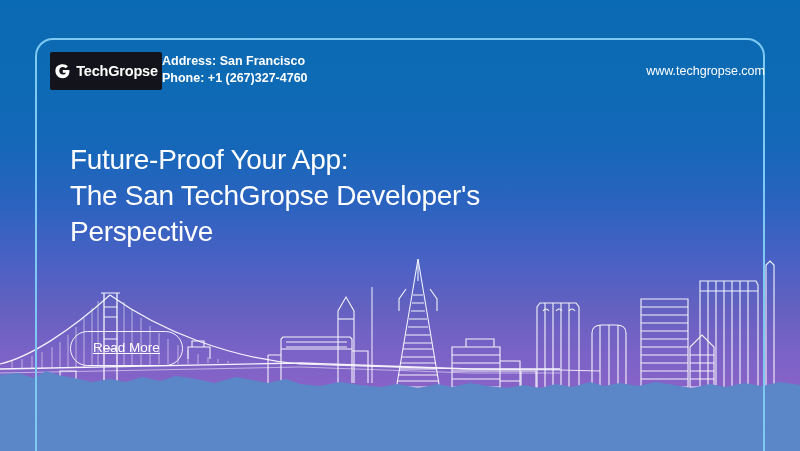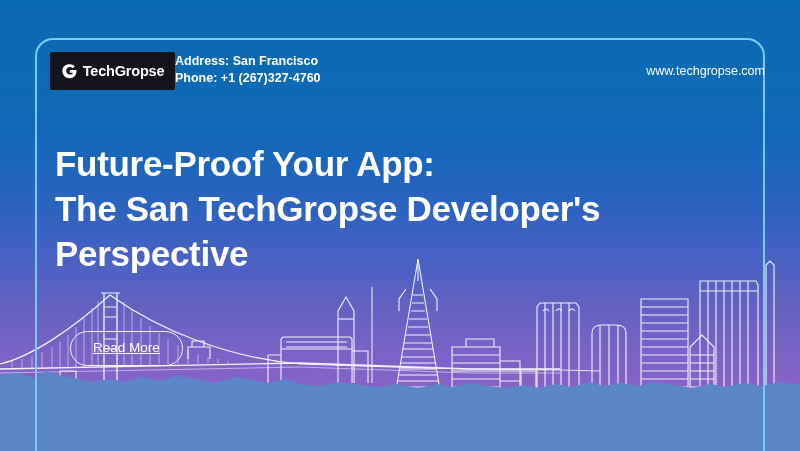--- a/index.html
+++ b/index.html
@@ -55,21 +55,21 @@
   .header {
     position: absolute;
     left: 50px;
     top: 52px;
     width: 715px;
     height: 44px;
     display: flex;
     align-items: flex-start;
   }
   .logo-box {
-    width: 125px;
+    width: 112px;
     height: 38px;
     background: #13131c;
     border-radius: 2px;
     display: flex;
     align-items: center;
     justify-content: center;
     gap: 5px;
     flex: none;
   }
   .logo-mark {
@@ -98,26 +98,26 @@
     font-size: 12.5px;
     font-weight: normal;
     padding-top: 12px;
     padding-right: 0;
     white-space: nowrap;
   }
 
   
   .headline {
     position: absolute;
-    left: 55px;
+    left: 70px;
     top: 142px;
     width: 700px;
     color: #ffffff;
-    font-size: 35px;
-    font-weight: bold;
+    font-size: 28px;
+    font-weight: normal;
     line-height: 1.28;
     letter-spacing: -0.3px;
   }
   .headline .ln { display: block; white-space: nowrap; }
 
   
   .read-more {
     position: absolute;
     left: 70px;
     top: 331px;

